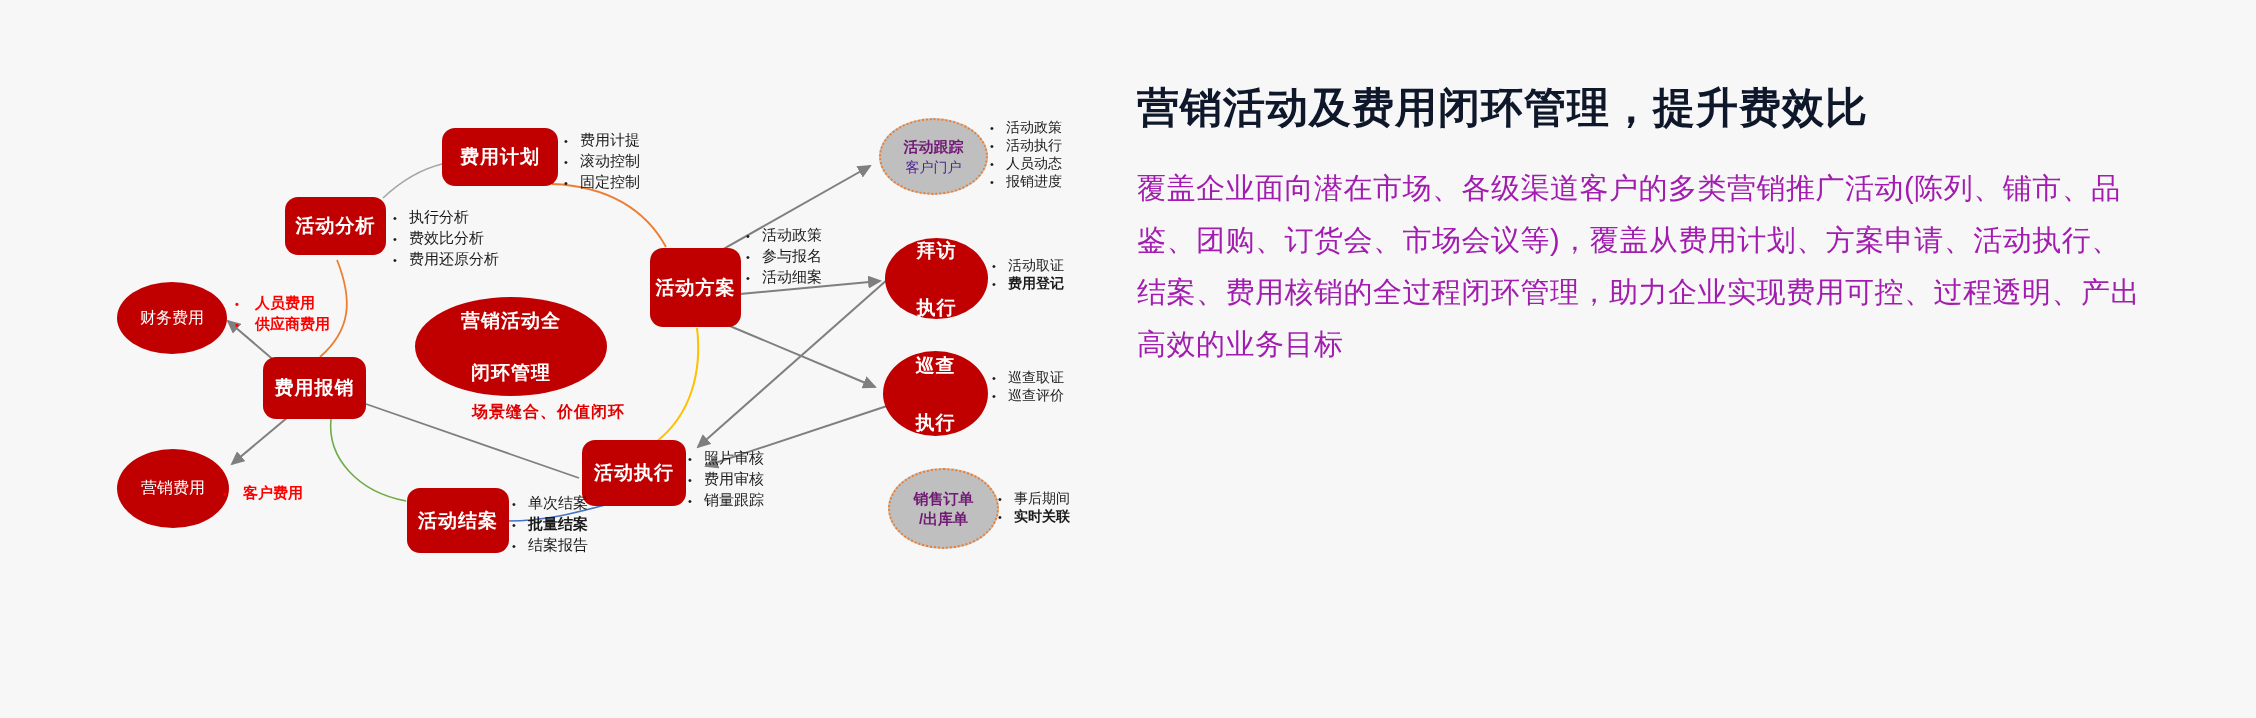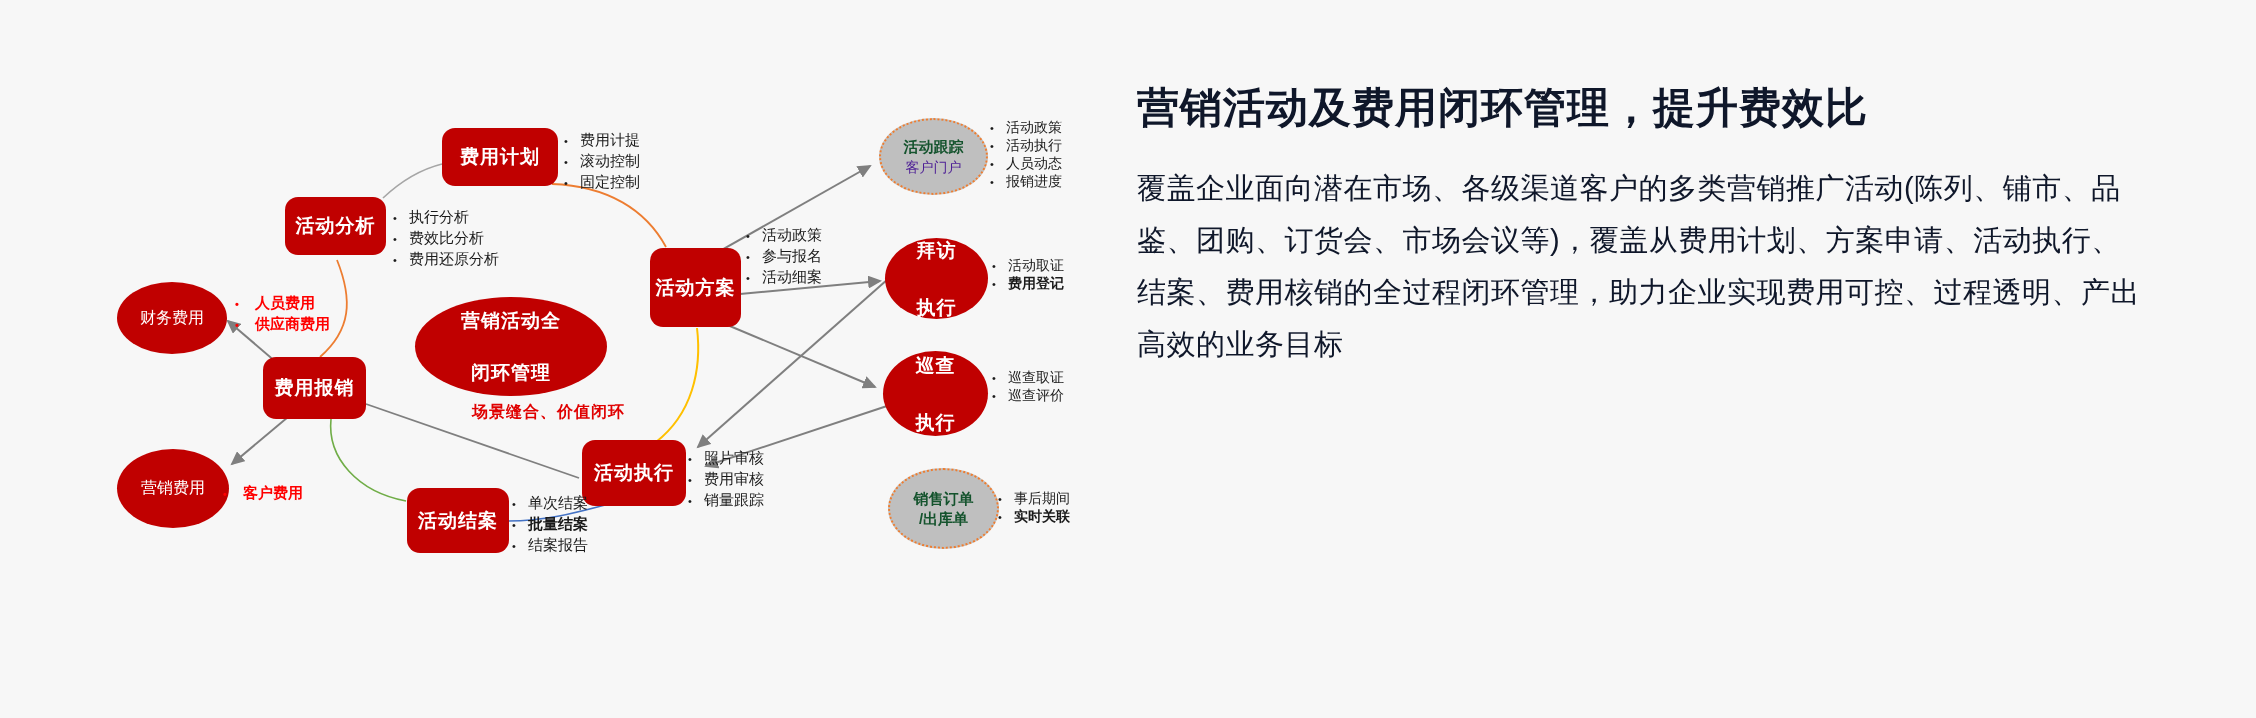--- a/index.html
+++ b/index.html
@@ -13,36 +13,36 @@
   
   .enode{position:absolute;background:#c00000;color:#fff;border-radius:50%;
          display:flex;flex-direction:column;align-items:center;justify-content:center;
          font-size:16px;text-align:center;gap:24px;}
   .enode.big{font-weight:bold;font-size:19px;line-height:28px;letter-spacing:1px;}
   .enode.duo{font-weight:bold;font-size:19px;line-height:33px;letter-spacing:1px;}
   
   .gnode{position:absolute;background:#bfbfbf;border:2px dotted #ed7d31;border-radius:50%;
          display:flex;flex-direction:column;align-items:center;justify-content:center;
          text-align:center;box-sizing:border-box;}
-  .gnode .rl{color:#14532d;font-weight:bold;font-size:15px;line-height:20px;}
+  .gnode .rl{color:#701a75;font-weight:bold;font-size:15px;line-height:20px;}
   .gnode .gl{color:#4c1d95;font-size:14px;line-height:20px;}
   
   .blist{position:absolute;font-size:15px;line-height:20px;color:#1a1a1a;font-weight:400;white-space:nowrap;}
   .blist.sm{font-size:14px;line-height:17px;}
   .blist.red{color:#ff0000;font-weight:bold;line-height:19px;}
   .bi{display:flex;align-items:baseline;}
   .dot{width:16px;flex:0 0 16px;font-size:11px;}
   .blist.red .dot{width:20px;flex-basis:20px;}
   .b{font-weight:bold;}
   
   .tagline{position:absolute;color:#e00000;font-weight:bold;font-size:16px;letter-spacing:1px;white-space:nowrap;margin-left:24px;}
   
   .panel{position:absolute;left:1137px;top:80px;width:1005px;color:#3f3f3f;}
   .panel h1{margin:0 0 26px 0;font-size:42px;font-weight:600;letter-spacing:1px;color:#0f172a;}
-  .panel p{margin:0;font-size:29px;line-height:52px;letter-spacing:0.5px;color:#0f172a;}
+  .panel p{margin:0;font-size:29px;line-height:52px;letter-spacing:0.5px;color:#a21caf;}
 </style>
 </head>
 <body>
 
 <div class="stage">
 
   <svg class="lines" width="2256" height="718" viewBox="0 0 2256 718">
     <defs>
       <marker id="arr" markerUnits="userSpaceOnUse" markerWidth="15" markerHeight="13" refX="12" refY="6.5" orient="auto">
         <path d="M0,0 L14,6.5 L0,13 Z" fill="#7f7f7f"></path>

